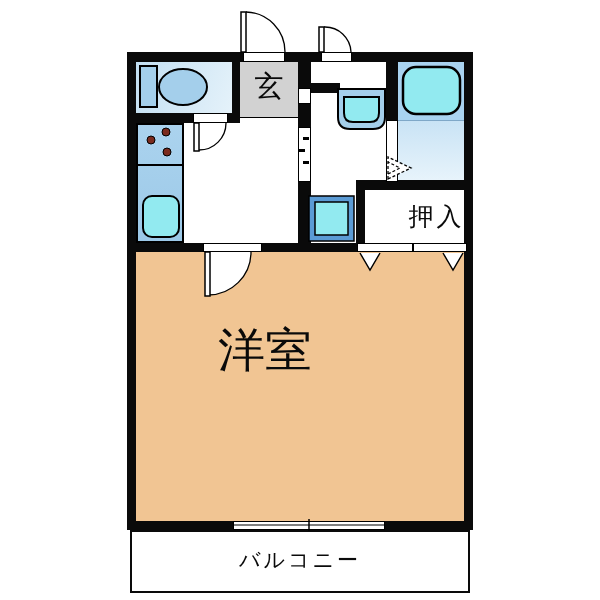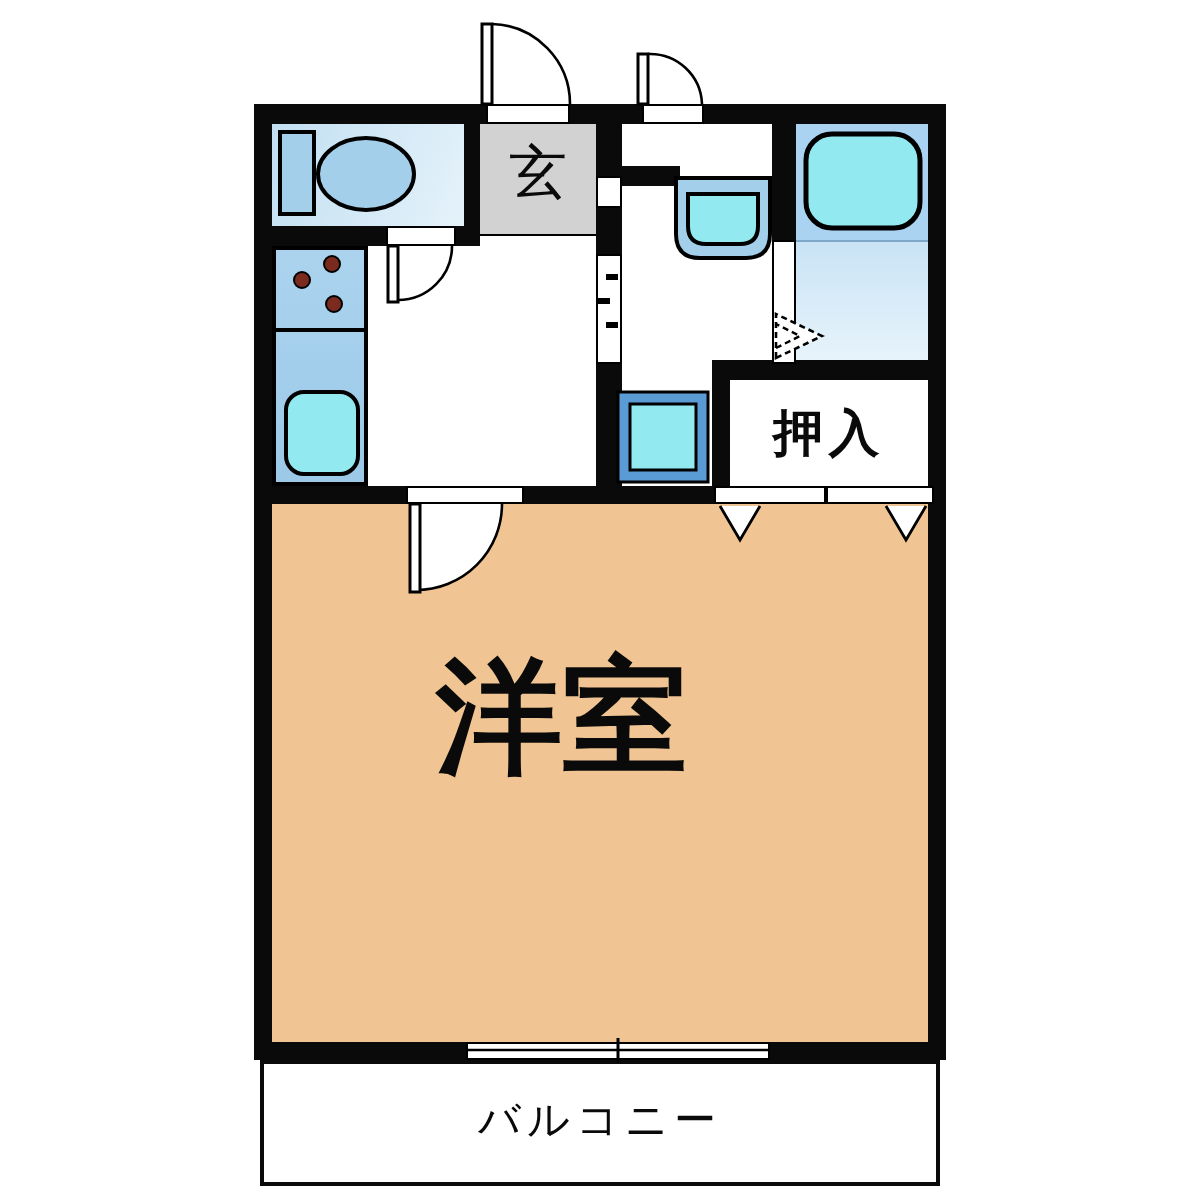--- a/index.html
+++ b/index.html
@@ -6,22 +6,22 @@
   .plan{position:relative;width:600px;height:600px;background:#ffffff;overflow:hidden;
         font-family:"DejaVu Sans","Liberation Sans",sans-serif;}
   .room{position:absolute;z-index:1;}
   .w{position:absolute;background:#0a0a0a;z-index:2;}
   .opening{position:absolute;background:#ffffff;border:1px solid #000;box-sizing:border-box;z-index:3;}
   .panel{position:absolute;background:#ffffff;border:1px solid #000;box-sizing:border-box;z-index:3;}
   .tick{position:absolute;background:#000;z-index:4;}
   svg.overlay{position:absolute;left:0;top:0;z-index:5;}
   .lbl{position:absolute;z-index:6;color:#0a0a0a;display:flex;align-items:center;justify-content:center;}
   .lbl-genkan{left:240px;top:64px;width:58px;height:46px;font-size:29px;}
-  .lbl-oshiire{left:365px;top:191px;width:99px;height:50px;font-size:25px;letter-spacing:3px;font-weight:bold;}
-  .lbl-main{left:218px;top:322px;font-size:63px;font-weight:bold;line-height:1.18;
+  .lbl-oshiire{left:387px;top:191px;width:99px;height:50px;font-size:25px;letter-spacing:3px;}
+  .lbl-main{left:218px;top:322px;font-size:47px;font-weight:normal;line-height:1.18;
             display:block;white-space:nowrap;}
   .lbl-balcony{left:137px;top:534px;width:326px;height:52px;font-size:21px;letter-spacing:3px;text-align:center;}
   
   .toilet-room{left:136px;top:62px;width:96px;height:51px;background:linear-gradient(110deg,#c2dff2,#e5f2fa);}
   .kitchen{left:136px;top:123px;width:48px;height:120px;background:linear-gradient(180deg,#abd3ee,#9cc9e8);
            border:2px solid #000;box-sizing:border-box;}
   .kitchen-divider{position:absolute;left:0;top:39px;width:100%;height:2px;background:#000;}
   .genkan{left:240px;top:62px;width:58px;height:55px;background:#d2d2d2;border-bottom:1px solid #000;box-sizing:content-box;}
   .bath-top{left:398px;top:62px;width:66px;height:58px;background:#a9d3f0;}
   .bath-bottom{left:398px;top:120px;width:66px;height:70px;background:linear-gradient(180deg,#c9e3f5,#ecf6fc);border-top:1px solid #7fa8c8;box-sizing:border-box;}

